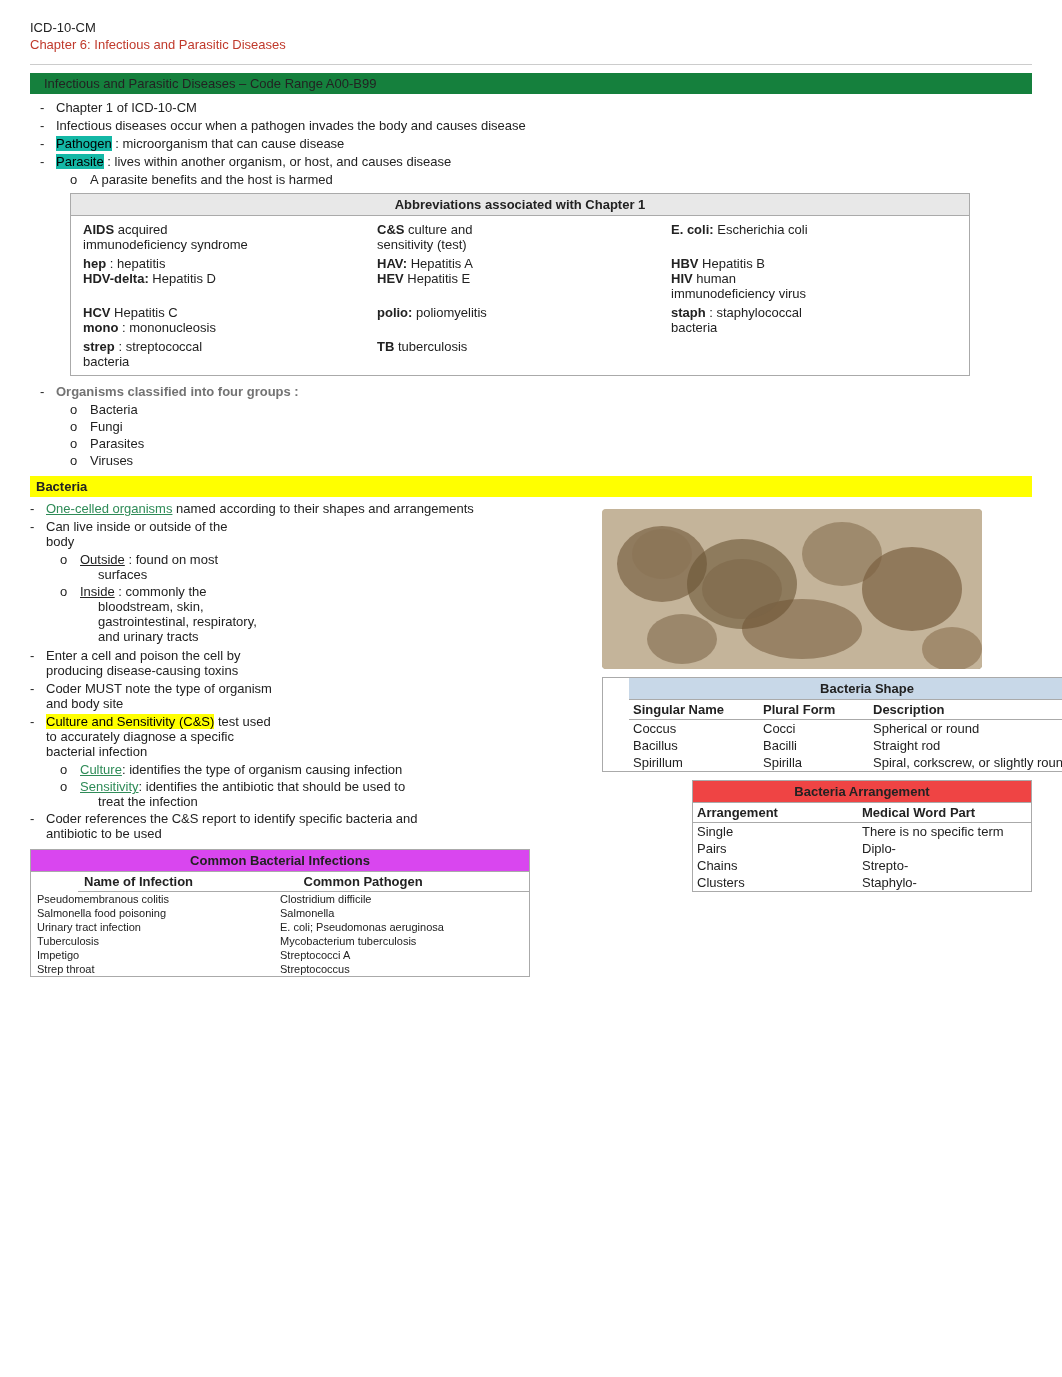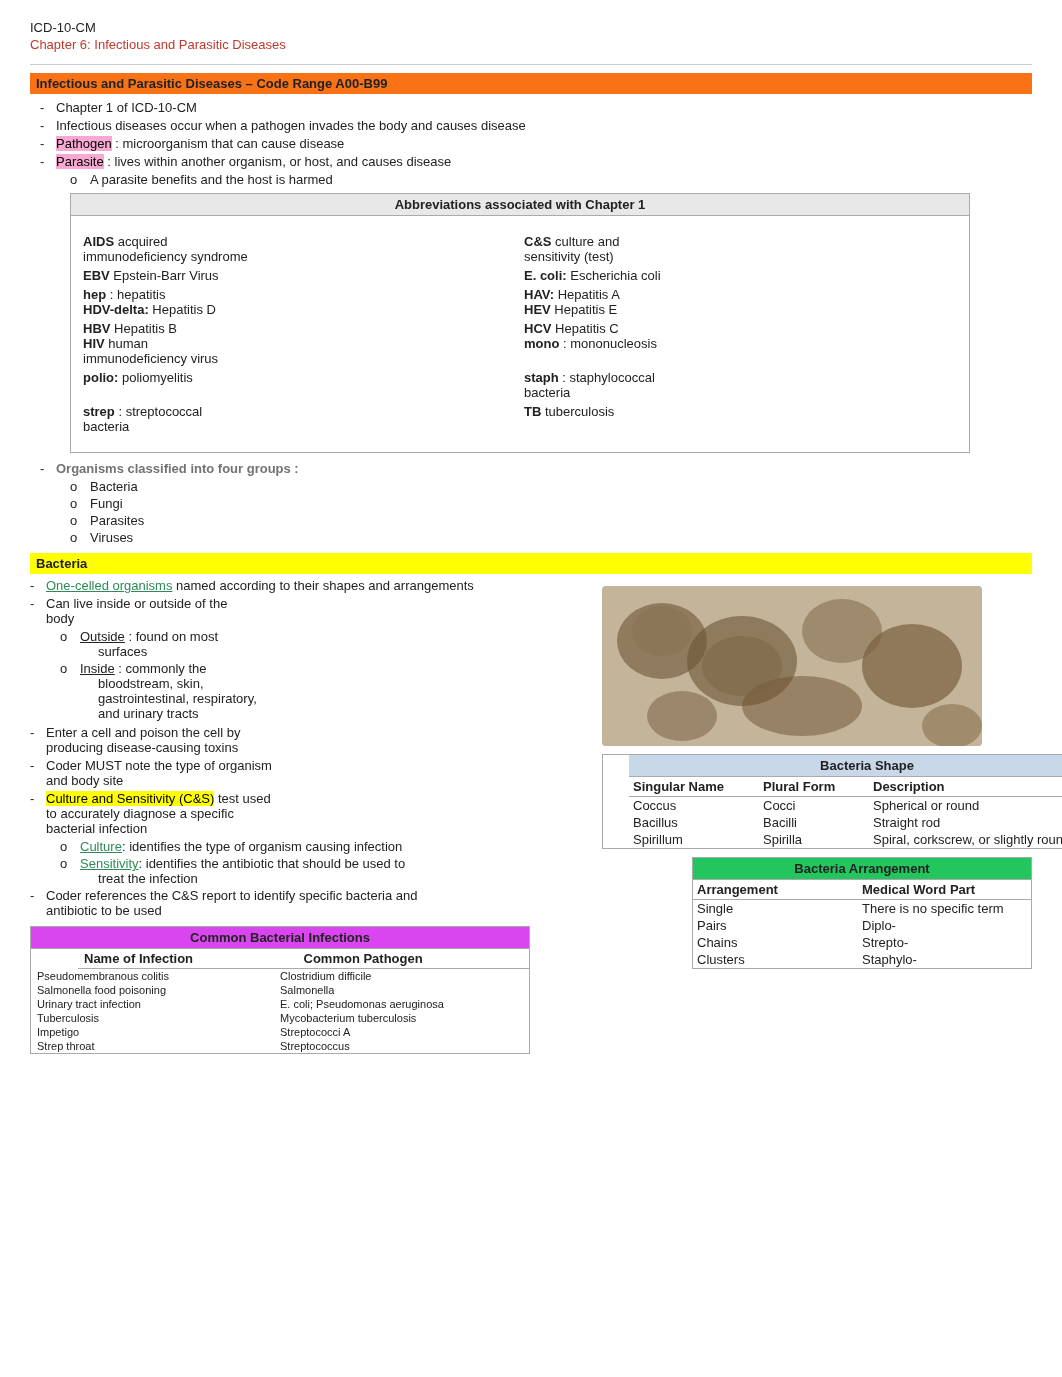--- a/index.html
+++ b/index.html
@@ -16,24 +16,24 @@
       font-size: 13px;
       color: #222;
       margin-bottom: 2px;
     }
     .chapter-title {
       font-size: 13px;
       color: #c0392b;
       margin-bottom: 12px;
     }
     .section-banner {
-      background: #f97316;
-      font-weight: bold;
-      font-size: 13px;
-      padding: 3px 6px;
+      background: #15803d;
+      font-weight: normal;
+      font-size: 13px;
+      padding: 3px 14px;
       margin-bottom: 6px;
       display: block;
     }
     .bullet-item {
       display: flex;
       margin-bottom: 3px;
       padding-left: 10px;
     }
     .bullet-dash {
       min-width: 16px;
@@ -43,21 +43,21 @@
     .sub-bullet {
       display: flex;
       margin-bottom: 2px;
       padding-left: 40px;
     }
     .sub-bullet-o {
       min-width: 20px;
       color: #222;
     }
     .highlight-orange {
-      background: #f9a8d4;
+      background: #14b8a6;
       color: #000;
     }
     .highlight-yellow {
       background: #ffff00;
       color: #000;
     }
     .underline { text-decoration: underline; }
     
     .abbrev-section {
       border: 1px solid #aaa;
@@ -67,22 +67,22 @@
     .abbrev-header {
       background: #e8e8e8;
       text-align: center;
       font-weight: bold;
       padding: 3px;
       border-bottom: 1px solid #aaa;
       font-size: 13px;
     }
     .abbrev-grid {
       display: grid;
-      grid-template-columns: 1fr 1fr;
-      padding: 16px 8px;
+      grid-template-columns: 1fr 1fr 1fr;
+      padding: 4px 8px;
     }
     .abbrev-cell {
       padding: 2px 4px;
       font-size: 13px;
       vertical-align: top;
     }
     
     .bacteria-banner {
       background: #ffff00;
       font-weight: bold;
@@ -162,21 +162,21 @@
       font-size: 13px;
     }
     
     .arr-table {
       border: 1px solid #aaa;
       margin-top: 8px;
       width: 340px;
       margin-left: auto;
     }
     .arr-header {
-      background: #22c55e;
+      background: #ef4444;
       text-align: center;
       font-weight: bold;
       padding: 3px;
       border-bottom: 1px solid #aaa;
       font-size: 13px;
     }
     .arr-col-headers {
       display: grid;
       grid-template-columns: 1fr 1fr;
       border-bottom: 1px solid #aaa;
@@ -250,21 +250,20 @@
 <div class="sub-bullet">
   <span class="sub-bullet-o">o</span>
   <span>A parasite benefits and the host is harmed</span>
 </div>
 
 <div class="abbrev-section">
   <div class="abbrev-header">Abbreviations associated with Chapter 1</div>
   <div class="abbrev-grid">
     <div class="abbrev-cell"><strong>AIDS</strong> acquired<br>immunodeficiency syndrome</div>
     <div class="abbrev-cell"><strong>C&amp;S</strong> culture and<br>sensitivity (test)</div>
-    <div class="abbrev-cell"><strong>EBV</strong> Epstein-Barr Virus</div>
     <div class="abbrev-cell"><strong>E. coli:</strong> Escherichia coli</div>
     <div class="abbrev-cell"><strong>hep</strong> : hepatitis<br><strong>HDV-delta:</strong> Hepatitis D</div>
     <div class="abbrev-cell"><strong>HAV:</strong> Hepatitis A<br><strong>HEV</strong> Hepatitis E</div>
     <div class="abbrev-cell"><strong>HBV</strong> Hepatitis B<br><strong>HIV</strong> human<br>immunodeficiency virus</div>
     <div class="abbrev-cell"><strong>HCV</strong> Hepatitis C<br><strong>mono</strong> : mononucleosis</div>
     <div class="abbrev-cell"><strong>polio:</strong> poliomyelitis</div>
     <div class="abbrev-cell"><strong>staph</strong> : staphylococcal<br>bacteria</div>
     <div class="abbrev-cell"><strong>strep</strong> : streptococcal<br>bacteria</div>
     <div class="abbrev-cell"><strong>TB</strong> tuberculosis</div>
   </div>

